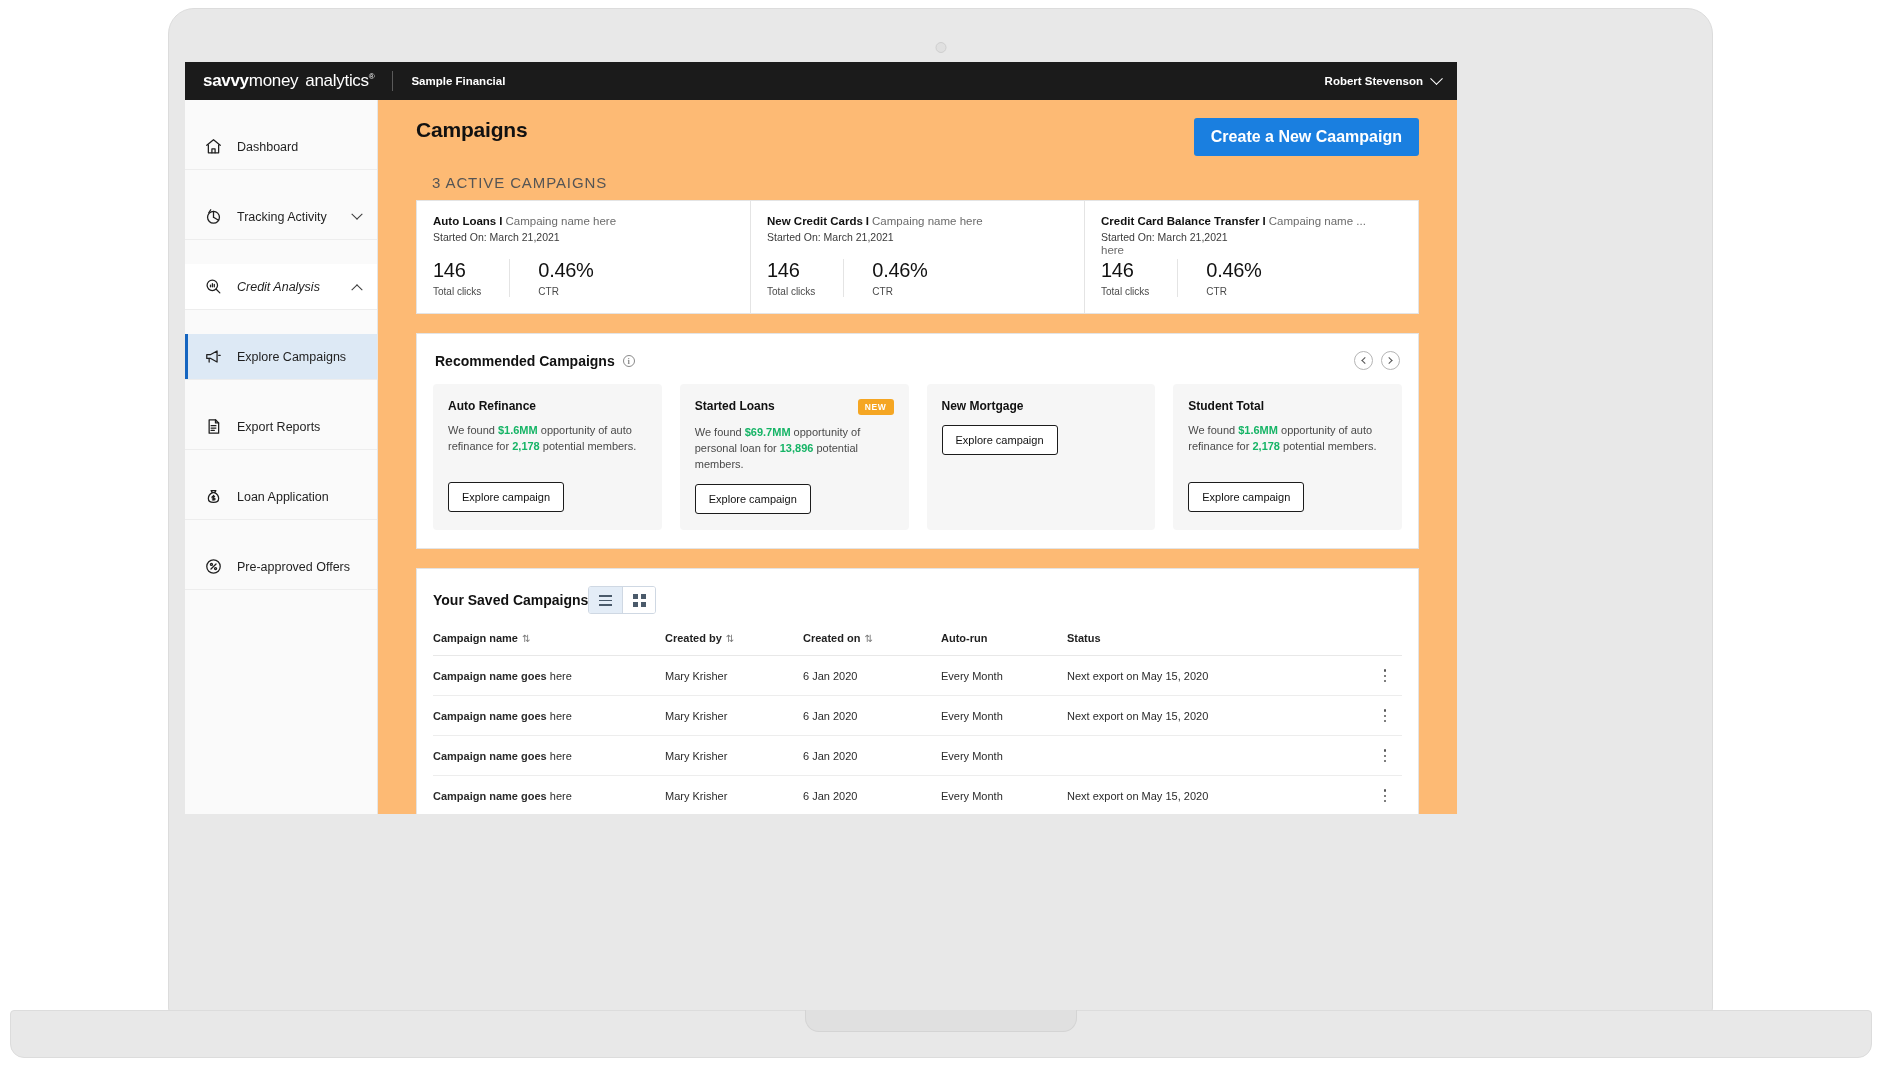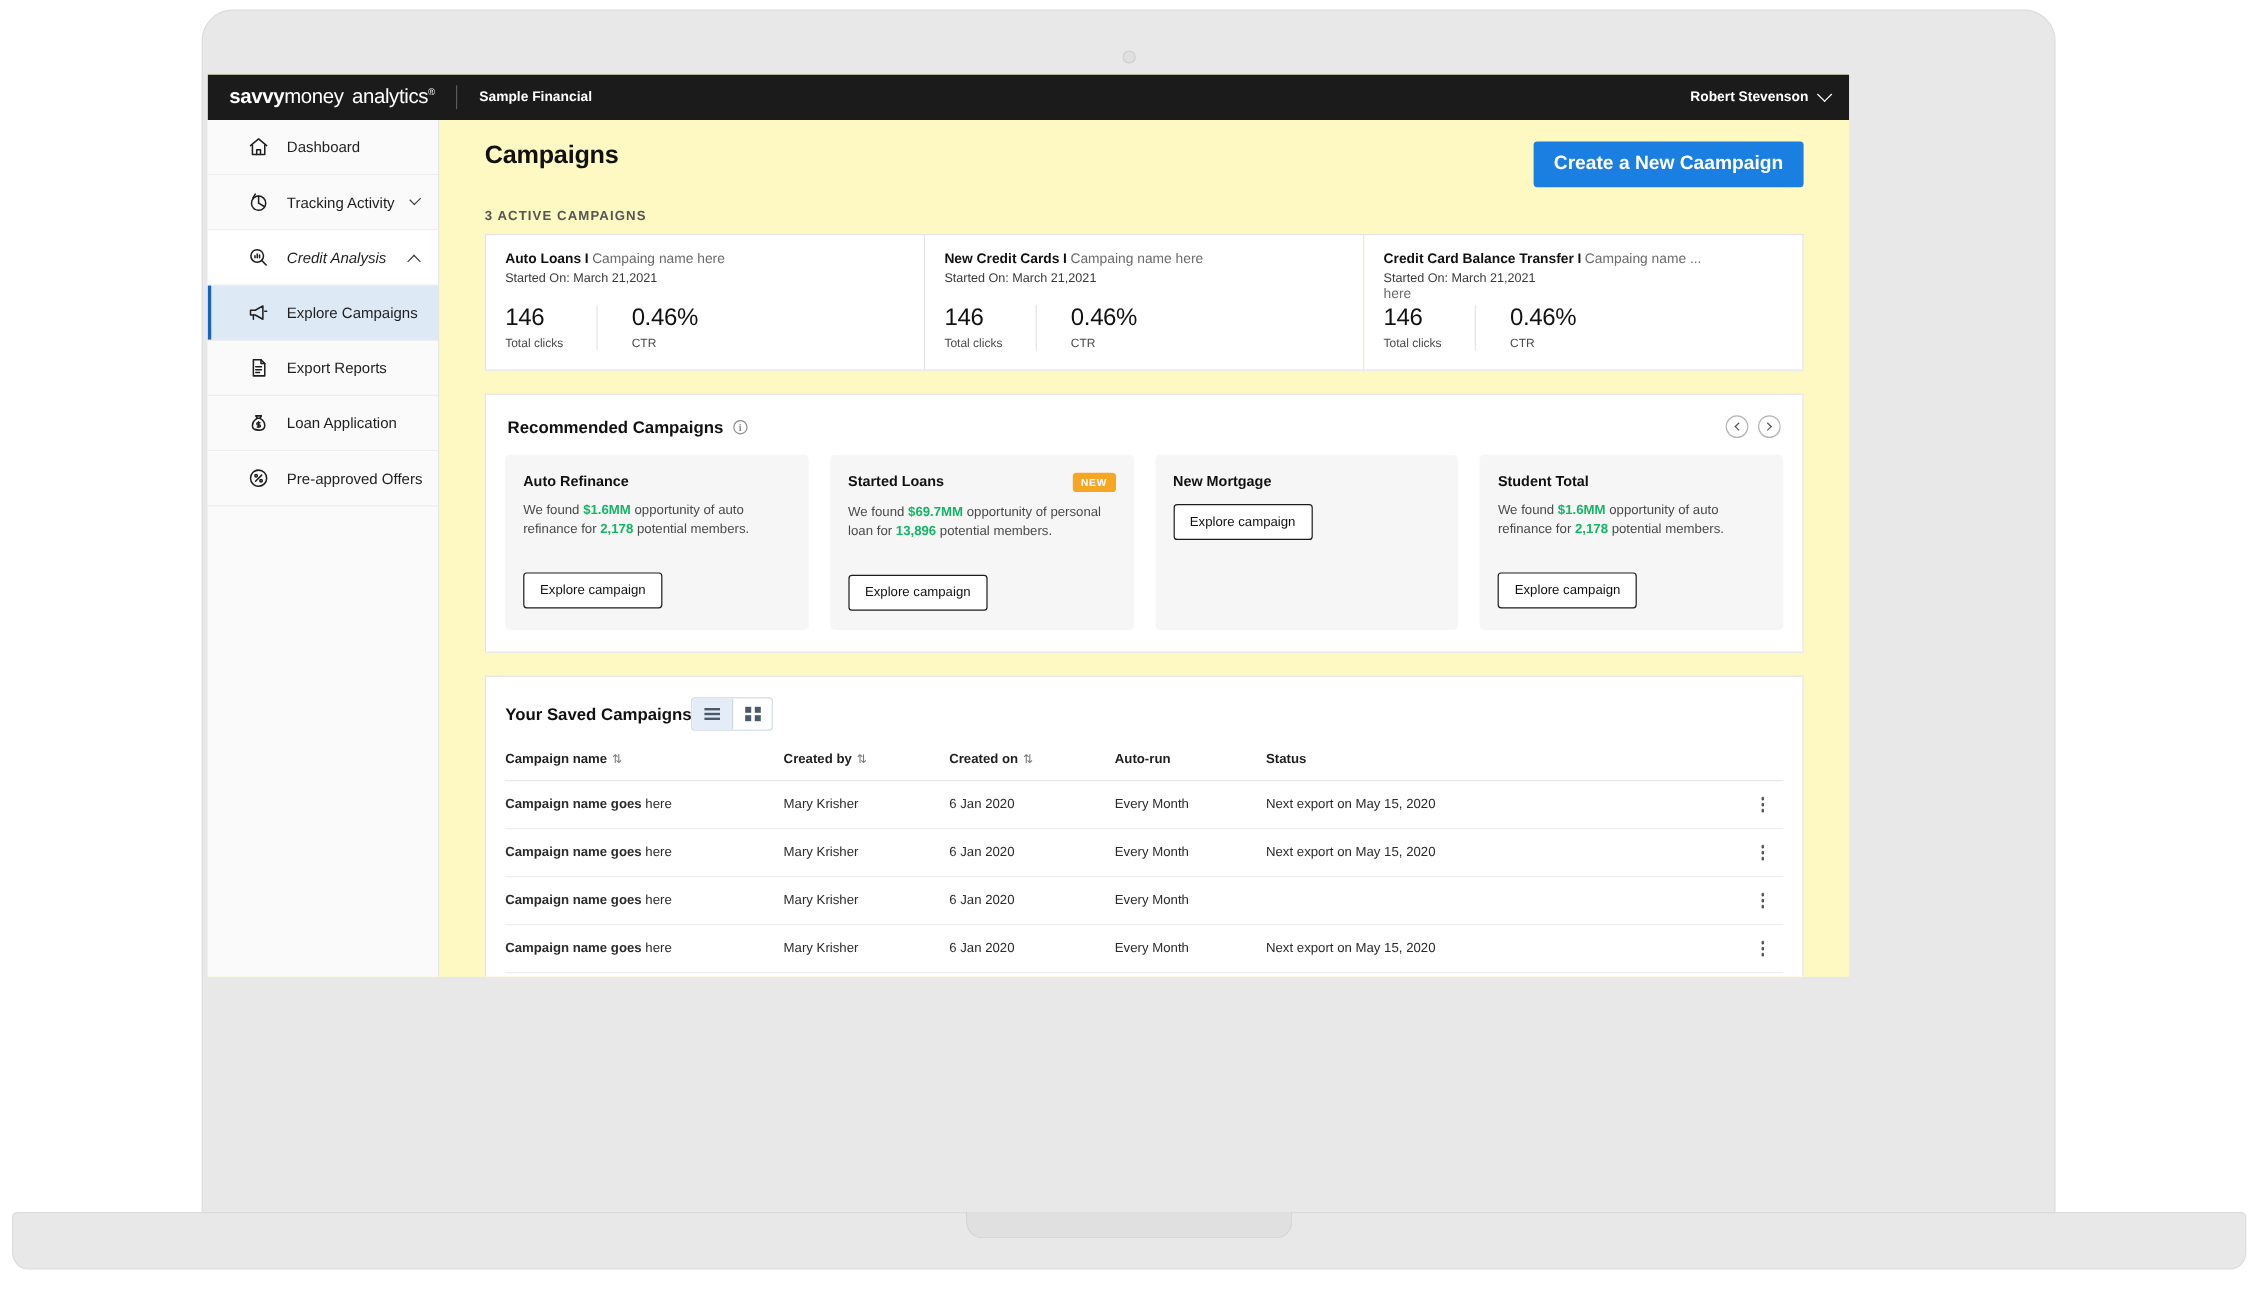--- a/index.html
+++ b/index.html
@@ -44,23 +44,23 @@
     width: 272px; height: 22px;
     background: #e0e0e0;
     border-radius: 0 0 14px 14px;
     border: 1px solid #d4d4d4;
     border-top: none;
   }
 
   
   .screen {
     position: absolute;
-    left: 173px; top: 62px;
-    width: 1368px; height: 752px;
-    background: #fef9c3;
+    left: 185px; top: 62px;
+    width: 1272px; height: 752px;
+    background: #fdba74;
     overflow: hidden;
   }
 
   
   .topbar {
     height: 38px;
     background: #1b1b1b;
     display: flex;
     align-items: center;
     padding: 0 16px 0 18px;
@@ -103,26 +103,27 @@
     background: #fafafa;
     border-right: 1px solid #e6e6e6;
     flex: 0 0 193px;
   }
   .nav-item {
     position: relative;
     display: flex;
     align-items: center;
     gap: 14px;
     height: 46px;
-    padding-left: 33px;
+    padding-left: 19px;
     font-size: 12.5px;
     color: #1f1f1f;
     border-bottom: 1px solid #ededed;
     cursor: pointer;
     background: #fafafa;
+    margin-top: 24px;
   }
   .nav-item.white { background: #ffffff; font-style: italic; }
   .nav-item.active {
     background: #dde9f5;
   }
   .nav-item.active::before {
     content: "";
     position: absolute;
     left: 0; top: 0; bottom: 0;
     width: 3px;
@@ -168,24 +169,25 @@
     border-radius: 3px;
     font-size: 16px;
     font-weight: 700;
     padding: 10px 17px;
     cursor: pointer;
     font-family: inherit;
     white-space: nowrap;
   }
   .section-kicker {
     margin-top: 18px;
-    font-size: 11px;
+    font-size: 15px;
     letter-spacing: 0.9px;
     color: #555;
-    font-weight: 700;
+    font-weight: 400;
+    margin-left: 16px;
   }
 
   
   .active-row {
     display: flex;
     margin-top: 9px;
   }
   .active-card {
     flex: 1;
     background: #fff;

